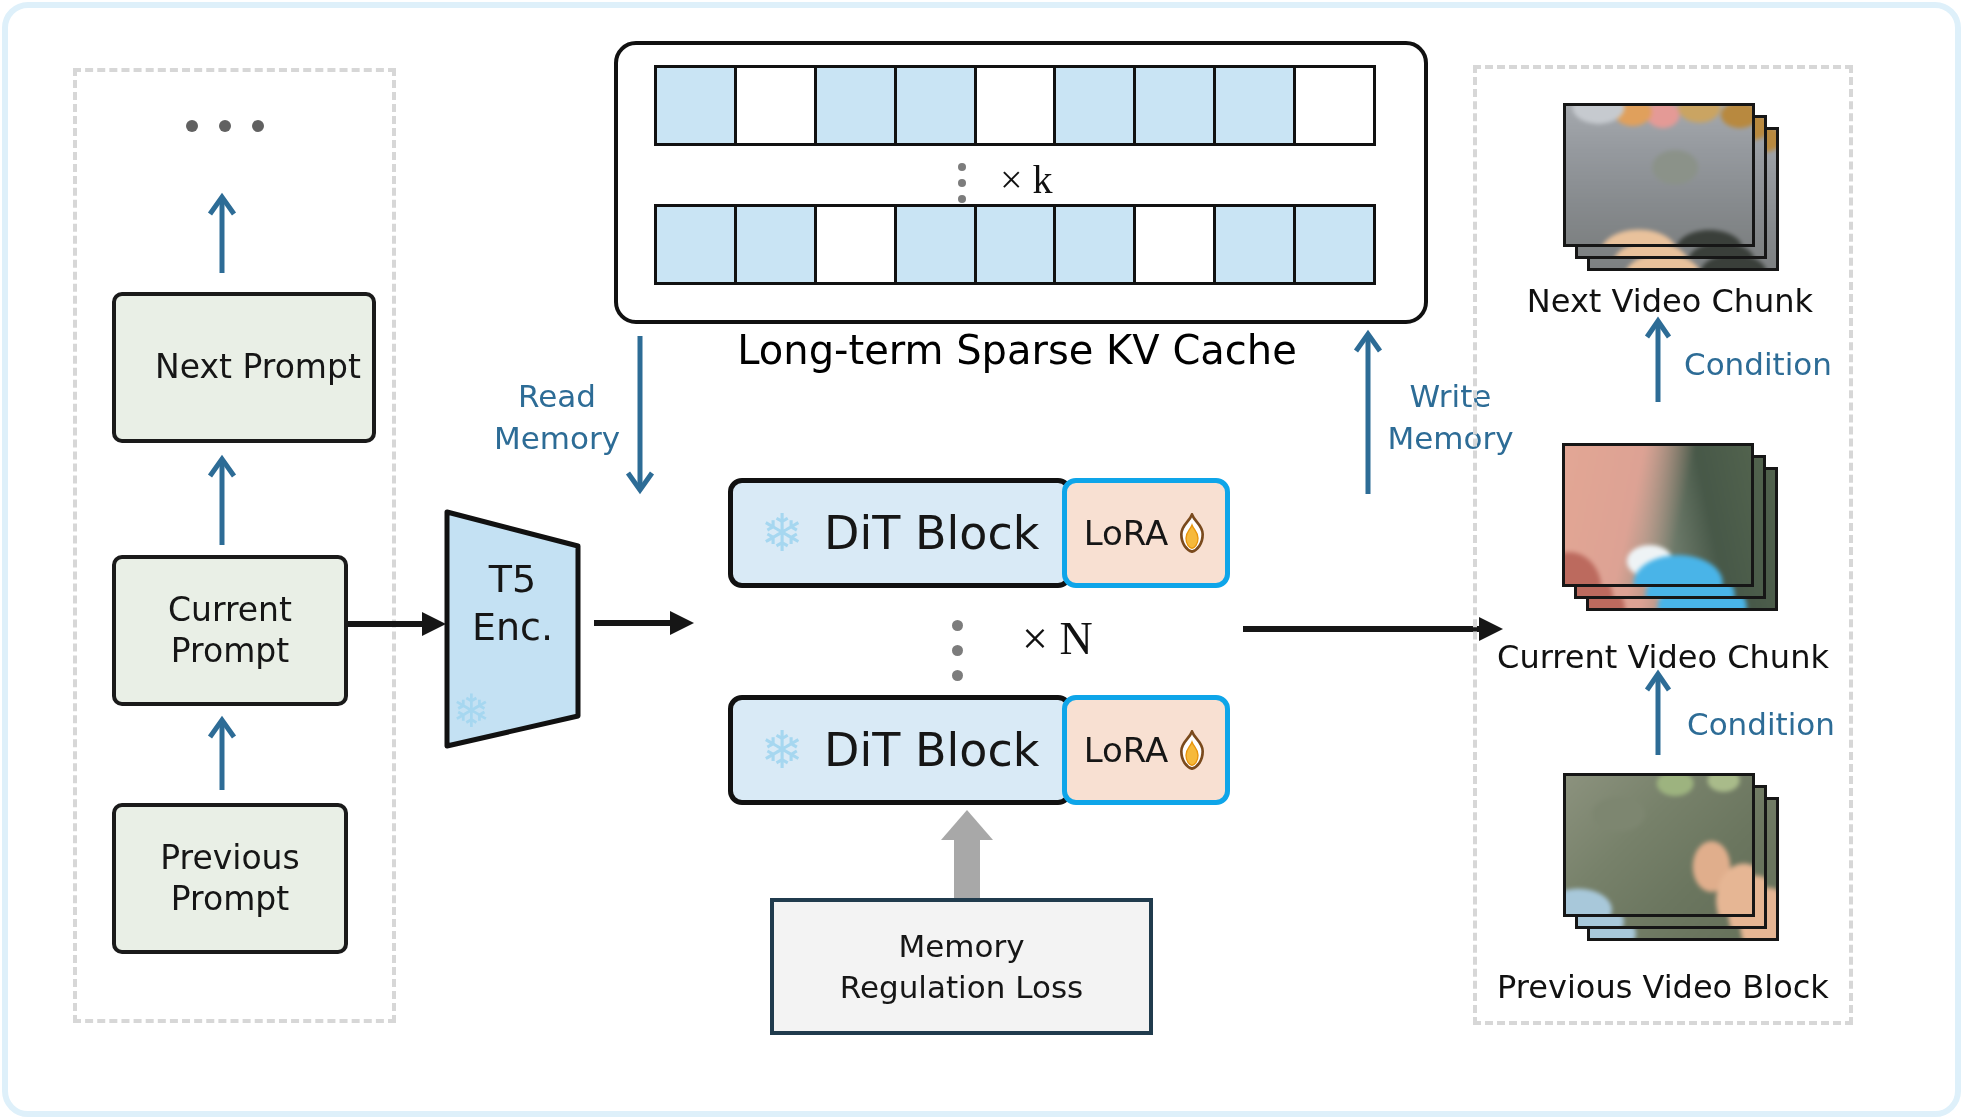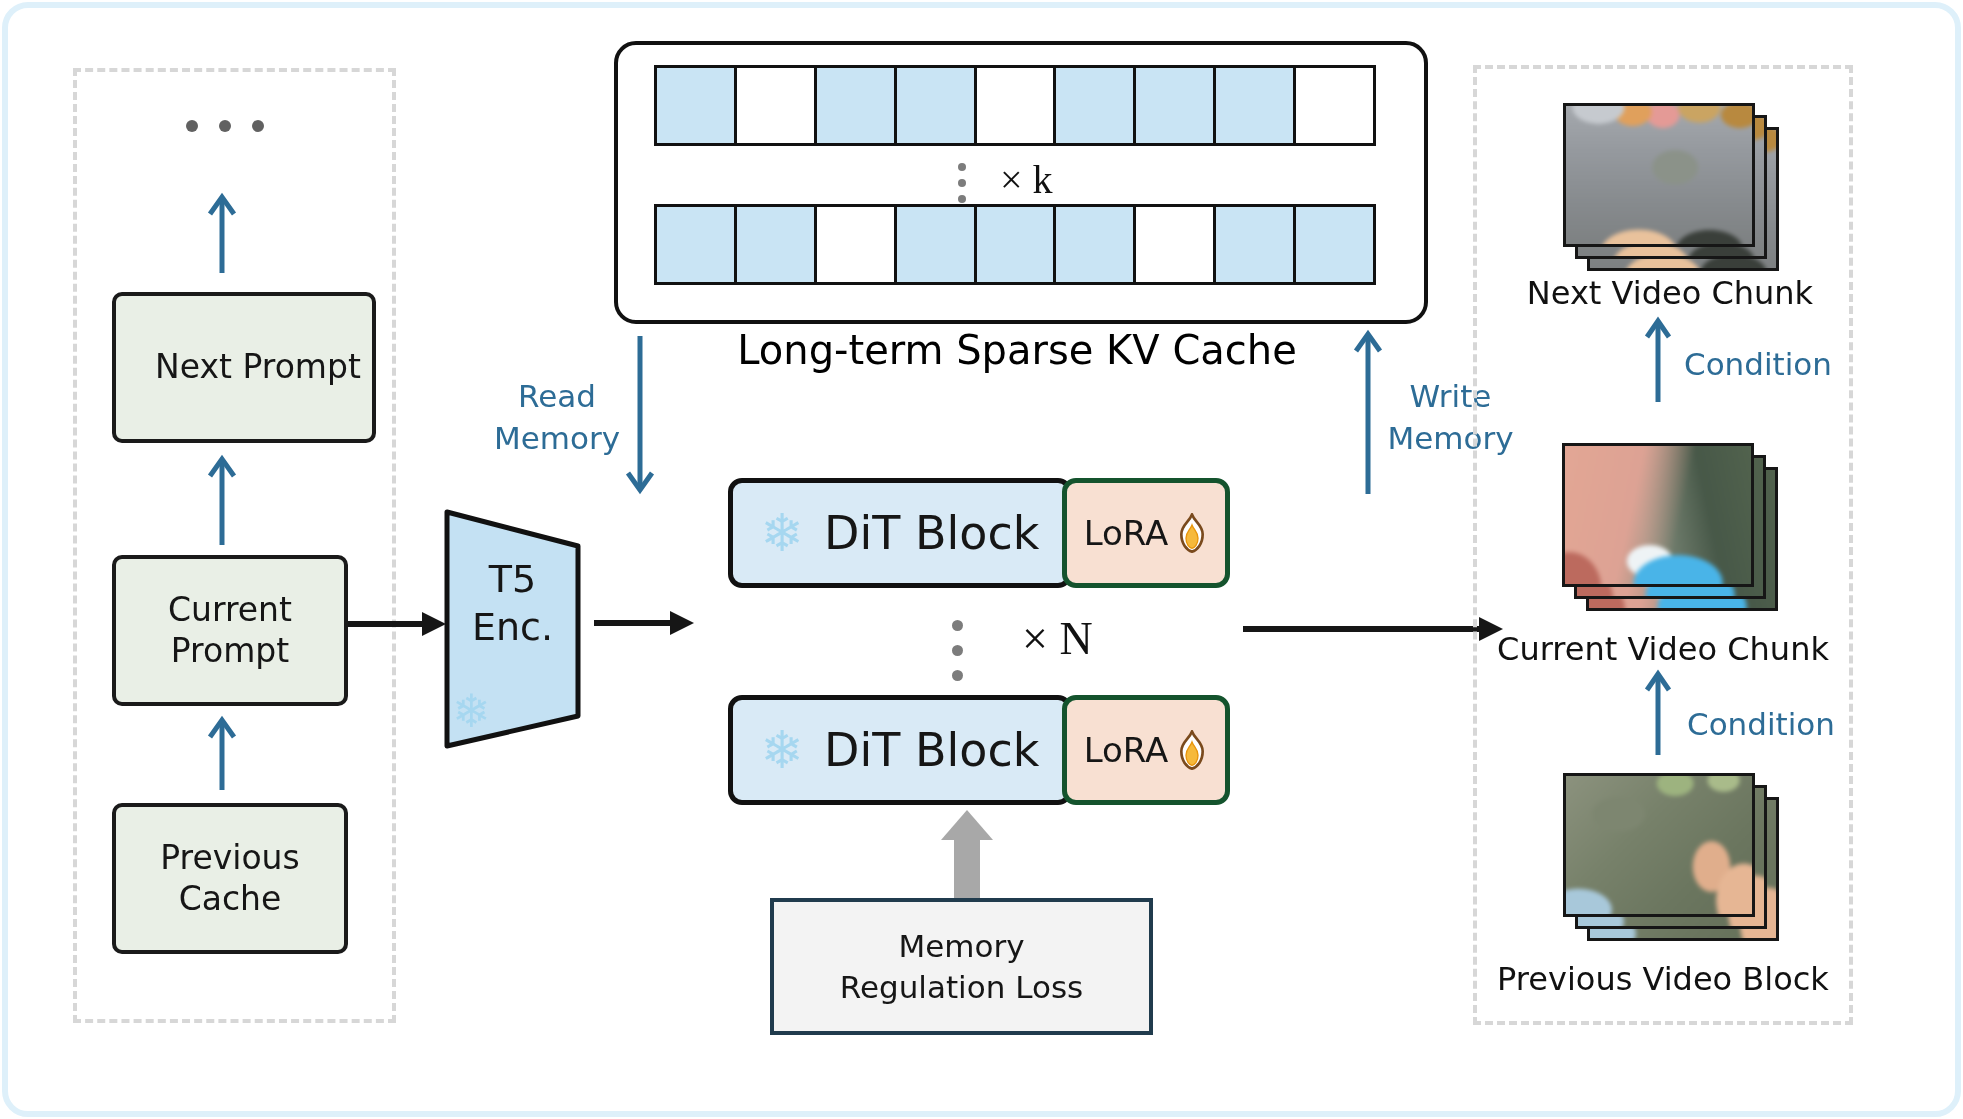--- a/index.html
+++ b/index.html
@@ -51,21 +51,21 @@
            line-height:1.25;font-weight:500;}
   .t5-snow{position:absolute;left:452px;top:684px;font-size:46px;color:#a6d7f0;z-index:3;}
 
   
   .dit-row{position:absolute;left:728px;width:502px;height:110px;display:flex;}
   .dit-row-1{top:478px;} .dit-row-2{top:695px;}
   .dit-main{box-sizing:border-box;width:344px;background:var(--dit-blue,#d9eaf6);border:5px solid #111;
             border-radius:14px;display:flex;align-items:center;justify-content:center;gap:20px;
             font-size:46px;font-weight:500;z-index:1;}
   .lora{box-sizing:border-box;width:168px;margin-left:-10px;background:var(--lora-peach,#f8e0d2);
-        border:5px solid #14532d;border-radius:14px;display:flex;align-items:center;justify-content:center;
+        border:5px solid #0ea5e9;border-radius:14px;display:flex;align-items:center;justify-content:center;
         gap:8px;font-size:34px;font-weight:500;z-index:2;}
   .snow{color:#a6d7f0;font-size:52px;line-height:1;}
 
   
   .loss-box{position:absolute;left:770px;top:898px;width:375px;height:129px;background:var(--loss-gray,#f3f3f3);
             border:4px solid var(--loss-border,#203b4d);display:flex;flex-direction:column;align-items:center;
             justify-content:center;font-size:31px;line-height:1.3;font-weight:500;}
   .gray-arrow-head{position:absolute;left:941px;top:810px;width:0;height:0;
             border-left:26px solid transparent;border-right:26px solid transparent;
             border-bottom:30px solid #a8a8a8;}
@@ -110,21 +110,21 @@
     linear-gradient(180deg,#97a08f 0%,#7e8a7a 100%);}
   .img-previous i{background:
     radial-gradient(58px 36px at 10% 92%, #a8c8da 56%, transparent 60%),
     radial-gradient(48px 64px at 92% 86%, #e6b694 55%, transparent 60%),
     radial-gradient(34px 46px at 76% 64%, #e0ae8c 52%, transparent 58%),
     radial-gradient(32px 22px at 58% 10%, #9db37f 55%, transparent 60%),
     radial-gradient(28px 20px at 82% 8%, #a9bb8a 55%, transparent 60%),
     radial-gradient(46px 30px at 30% 30%, #7d8670 55%, transparent 60%),
     linear-gradient(135deg,#8e9480 0%,#77816a 40%,#6b765f 70%,#636e58 100%);}
 
-  .clab{position:absolute;font-size:32px;font-weight:500;color:#111;text-align:center;}
+  .clab{position:absolute;font-size:32px;font-weight:500;color:#111;text-align:center;margin-top:8px;}
   .clab-next{left:1490px;top:274px;width:360px;}
   .clab-current{left:1478px;top:630px;width:370px;}
   .clab-previous{left:1478px;top:960px;width:370px;}
 </style>
 </head>
 <body>
 
 <div class="canvas" style="--accent-blue: #2d6c96; --cell-blue: #c9e4f4; --dit-blue: #d9eaf6; --t5-blue: #c4e1f3; --lora-peach: #f8e0d2; --prompt-green: #e9efe6; --loss-gray: #f3f3f3; --loss-border: #203b4d; --frame-blue: #def0fa;">
 
   <div class="dashed-box dashed-left"></div>
@@ -152,21 +152,21 @@
   <div class="pbox pbox-current">
     <span>Current Prompt</span>
   </div>
 
   <svg class="arrow-svg" style="left:207px;top:716px" width="30" height="76">
     <line x1="15" y1="74" x2="15" y2="8" stroke="#2d6c96" stroke-width="5"></line>
     <polyline points="3,21 15,4 27,21" fill="none" stroke="#2d6c96" stroke-width="5"></polyline>
   </svg>
 
   <div class="pbox pbox-previous">
-    <span>Previous Cache</span>
+    <span>Previous Prompt</span>
   </div>
 
   <svg class="arrow-svg" style="left:348px;top:610px" width="100" height="28">
     <line x1="0" y1="14" x2="80" y2="14" stroke="#161616" stroke-width="6"></line>
     <polygon points="74,2 98,14 74,26" fill="#161616"></polygon>
   </svg>
 
   <svg class="arrow-svg t5-wrap" width="140" height="242">
     <polygon points="4,4 135,38 135,208 4,238" fill="#c4e1f3" stroke="#111" stroke-width="5" stroke-linejoin="round"></polygon>
   </svg>

